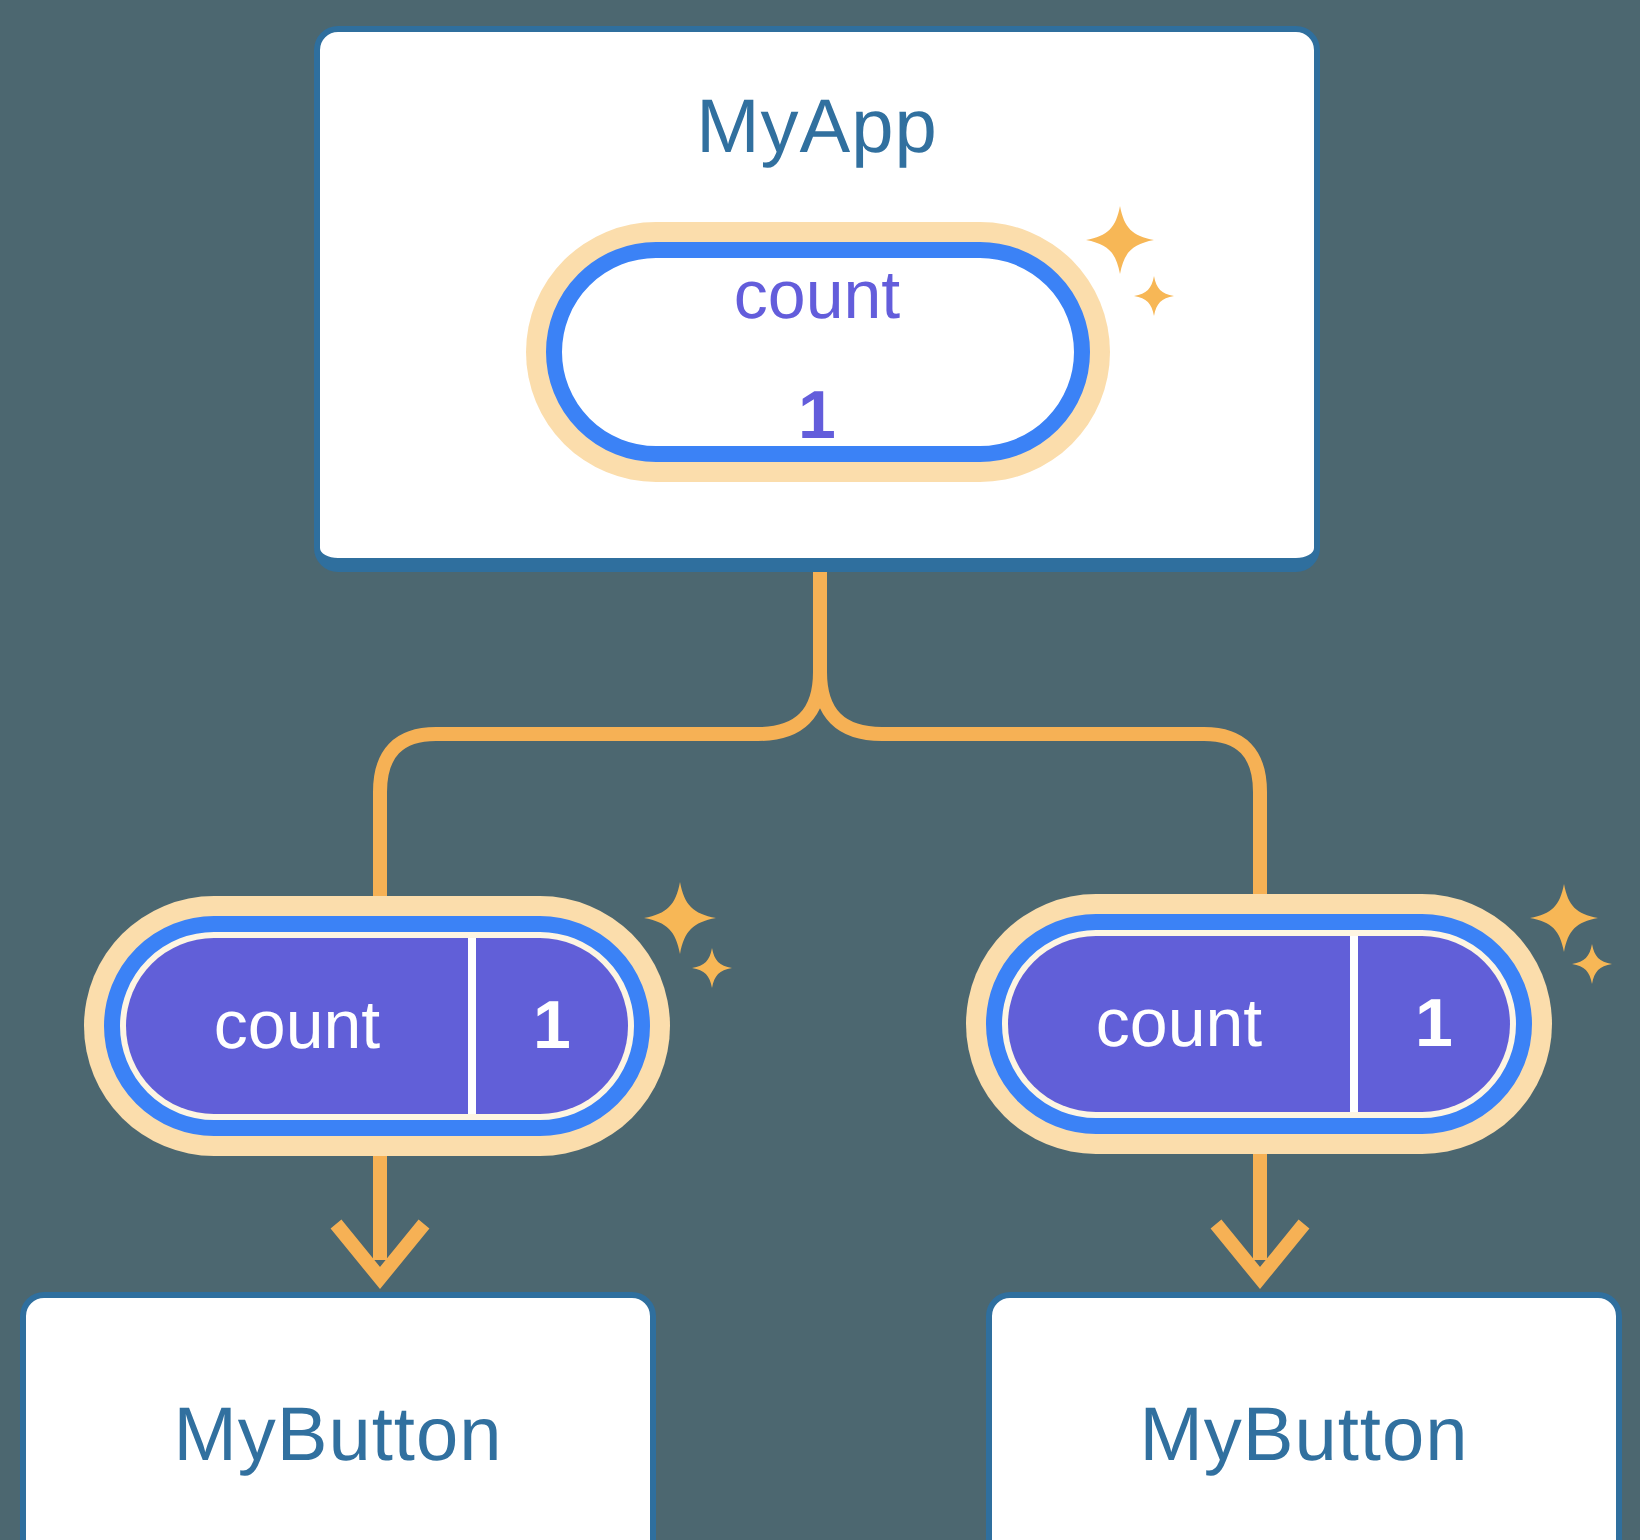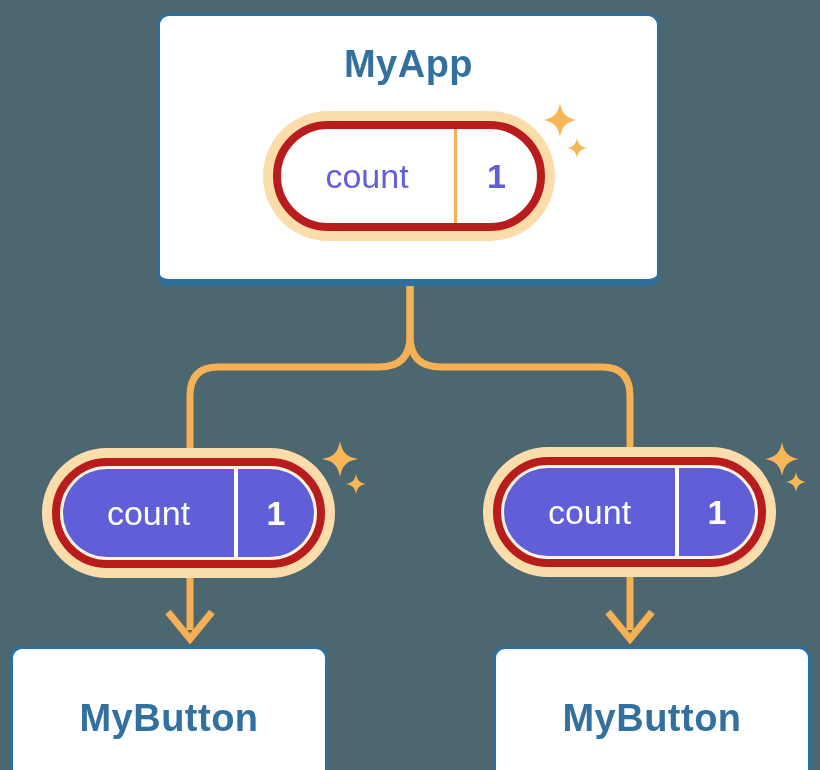--- a/index.html
+++ b/index.html
@@ -33,21 +33,21 @@
   .card-root {
     left: 157px; top: 13px;
     width: 503px; height: 273px;
     display: flex;
     flex-direction: column;
     align-items: center;
   }
   .card-title {
     margin-top: 27px;
     font-size: 38px;
-    font-weight: 700;
+    font-weight: 400;
     color: #31709F;
     letter-spacing: 0.5px;
   }
   .card-leaf {
     width: 318px; height: 149px;
     display: flex;
     align-items: center;
     justify-content: center;
   }
   .card-leaf-left  { left: 10px;  top: 646px; }
@@ -59,27 +59,28 @@
     border-radius: 999px;
     padding: 10px;
     box-sizing: border-box;
     z-index: 2;
   }
   .pill-root {
     margin-top: 25px;
     width: 292px; height: 130px;
   }
   .pill-ring {
-    border: 8px solid #b91c1c;
+    border: 8px solid #3b82f6;
     border-radius: 999px;
     box-sizing: border-box;
     width: 100%; height: 100%;
     display: flex;
     align-items: stretch;
     overflow: hidden;
+    flex-direction: column;
   }
   .pill-light .pill-ring { background: #ffffff; }
   .pill-dark  .pill-ring { background: #FEF5E2; padding: 3px; }
   .pill-core {
     background: #615FD8;
     border-radius: 999px;
     width: 100%; height: 100%;
     display: flex;
     align-items: stretch;
     overflow: hidden;

